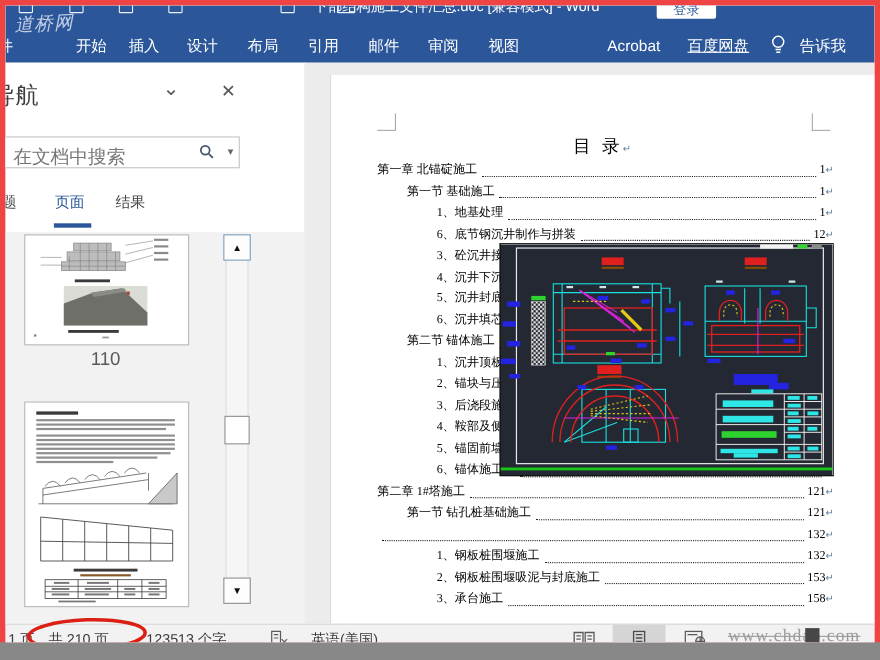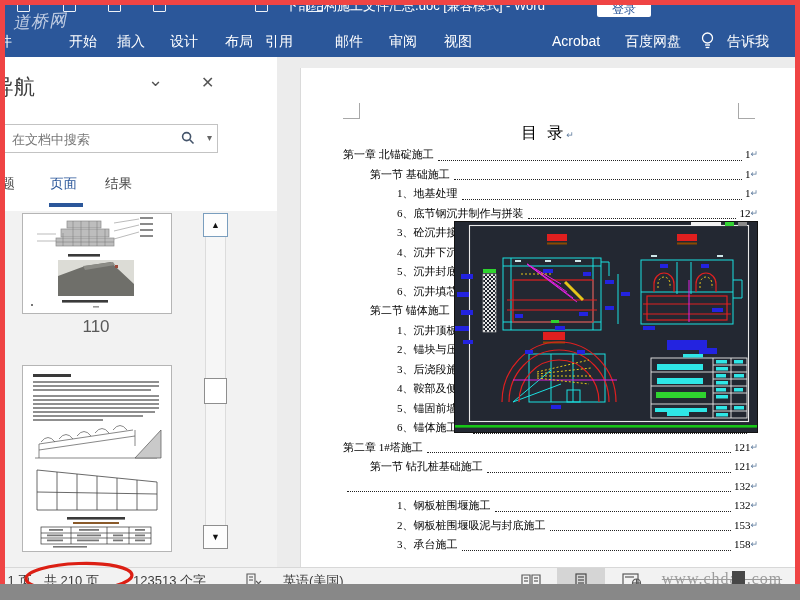--- a/index.html
+++ b/index.html
@@ -19,21 +19,21 @@
   .rtab{position:absolute;top:6px;color:#fff;font-size:14px;white-space:nowrap;cursor:default;}
   #tellme{position:absolute;top:6px;left:722px;color:#fff;font-size:14px;white-space:nowrap;}
   #bulb{position:absolute;top:4px;left:695px;}
 
   
   #navpane{position:absolute;left:0;top:52px;width:272px;height:510px;background:#fff;border-right:1px solid #d4d4d4;}
   #nav-title{position:absolute;left:-12px;top:16px;font-size:21px;color:#3d3d3d;white-space:nowrap;}
   #nav-chevron{position:absolute;left:143px;top:12px;font-size:18px;color:#555;}
   #nav-close{position:absolute;left:196px;top:16px;font-size:16px;color:#555;}
   #searchbox{position:absolute;left:-18px;top:67px;width:229px;height:27px;background:#fff;border:1px solid #c3c3c3;}
-  #search-ph{position:absolute;left:24px;top:6px;font-size:13px;color:#767676;white-space:nowrap;font-family:Liberation Mono, monospace;}
+  #search-ph{position:absolute;left:24px;top:6px;font-size:17px;color:#767676;white-space:nowrap;font-family:Liberation Mono, monospace;}
   #search-mag{position:absolute;right:22px;top:6px;}
   #search-dd{position:absolute;right:5px;top:7px;font-size:10px;color:#666;}
   .ntab{position:absolute;top:118px;font-size:13.5px;color:#454545;white-space:nowrap;}
   .ntab.active{color:#2b579a;text-align:center;}
   #ntab-underline{position:absolute;left:44px;top:146px;width:34px;height:4px;background:#2b579a;}
   #thumb-area{position:absolute;left:0;top:154px;width:272px;height:356px;background:#f2f2f2;}
   .thumb{position:absolute;left:17px;background:#fff;border:1px solid #b5b5b5;}
   #thumb1{top:2px;width:148px;height:99px;}
   #thumb1-label{position:absolute;left:17px;top:106px;width:148px;text-align:center;font-size:17px;color:#595959;}
   #thumb2{top:154px;width:148px;height:185px;}
@@ -101,27 +101,27 @@
                 <line x1="5.7" y1="16.5" x2="9.3" y2="16.5"></line>
               </g>
             </svg>
       </span>
       <span id="tellme">告诉我</span>
     <span class="rtab" style="left: -21px;">文件</span>
           <span class="rtab" style="left: 52px; margin-left: 12px;">开始</span>
           <span class="rtab" style="left: 112px;">插入</span>
           <span class="rtab" style="left: 165px;">设计</span>
           <span class="rtab" style="left: 220px;">布局</span>
-          <span class="rtab" style="left: 260px;">引用</span>
+          <span class="rtab" style="left: 275px;">引用</span>
           <span class="rtab" style="left: 330px;">邮件</span>
           <span class="rtab" style="left: 384px;">审阅</span>
           <span class="rtab" style="left: 439px; text-align: right;">视图</span>
           <span class="rtab" style="left: 493px; margin-top: 28px;">帮助</span>
           <span class="rtab" style="left: 547px;">Acrobat</span>
-          <span class="rtab" style="left: 620px;">百度网盘</span>
+          <span class="rtab" style="left: 620px; text-decoration: underline;">百度网盘</span>
         </div>
   </div>
 
   <div id="navpane">
     <div id="nav-title">导航</div>
     <span id="nav-chevron">⌄</span>
     <span id="nav-close">✕</span>
 
     <div id="searchbox">
       <span id="search-ph">在文档中搜索</span>

